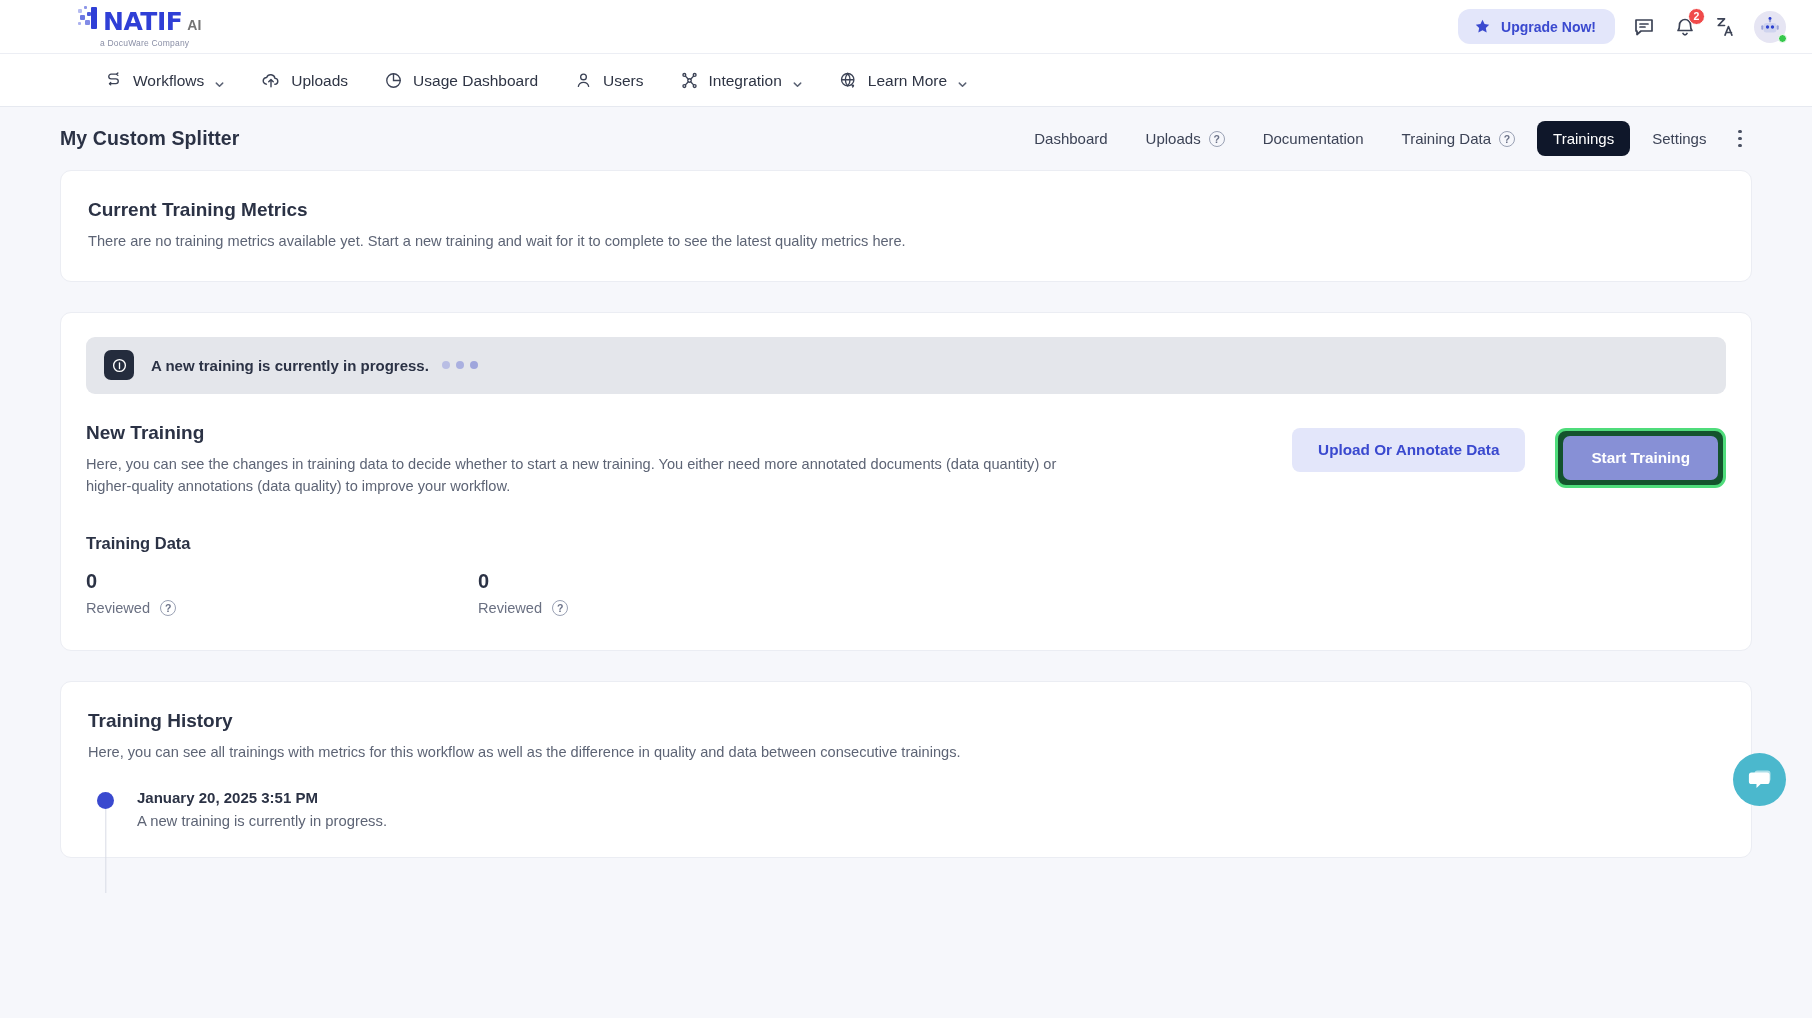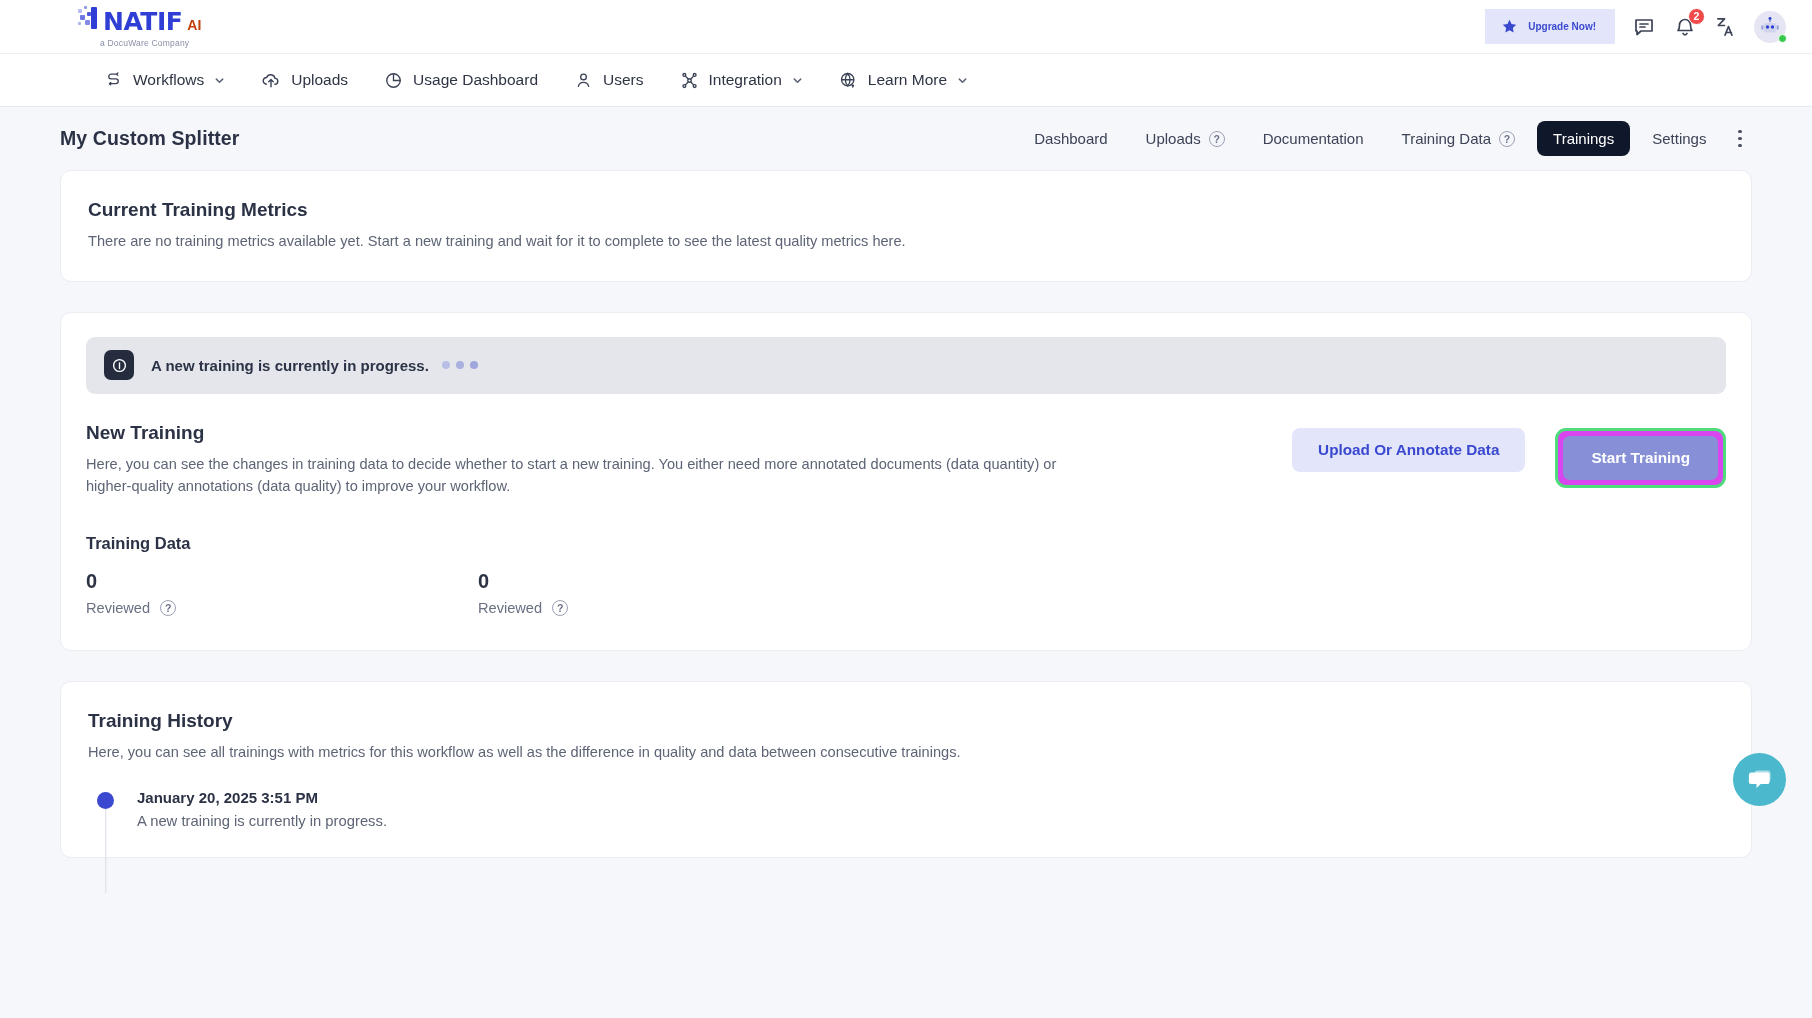--- a/index.html
+++ b/index.html
@@ -19,28 +19,28 @@
   .logo-wrap { margin-left: 78px; display: flex; flex-direction: column; justify-content: center; }
   .logo-main { display: flex; align-items: baseline; gap: 5px; }
   .logo-dots { position: relative; width: 20px; height: 24px; }
   .logo-dots i {
     position: absolute; background: #2f3fd6; border-radius: 1px; display: block;
   }
   .logo-text {
     font-size: 25px; font-weight: 800; color: #2f3fd6; letter-spacing: -0.5px;
     font-family: "DejaVu Sans", sans-serif;
   }
-  .logo-ai { font-size: 14px; font-weight: 700; color: #c2410c; }
+  .logo-ai { font-size: 14px; font-weight: 700; color: #737373; }
   .logo-sub { font-size: 8.5px; color: #8a8fa6; margin-top: 2px; margin-left: 22px; letter-spacing: .2px; }
 
   .top-right { position: absolute; right: 26px; display: flex; align-items: center; gap: 17px; }
   .upgrade-btn {
     display: flex; align-items: center; gap: 10px;
-    background: #e3e6fa; color: #3a49cf; border: none; border-radius: 0;
-    padding: 9px 19px 9px 16px; font-size: 10px; font-weight: 600; cursor: pointer;
+    background: #e3e6fa; color: #3a49cf; border: none; border-radius: 12px;
+    padding: 9px 19px 9px 16px; font-size: 14px; font-weight: 600; cursor: pointer;
     font-family: "Liberation Sans", sans-serif;
   }
   .icon-btn { background: none; border: none; cursor: pointer; position: relative; display: flex; align-items: center; justify-content: center; padding: 0; }
   .badge {
     position: absolute; top: -7px; right: -8px; background: #f04a4a; color: #fff;
     font-size: 10.5px; font-weight: 700; width: 17px; height: 17px; border-radius: 50%;
     display: flex; align-items: center; justify-content: center; border: 1.5px solid #fff;
   }
   .avatar {
     width: 32px; height: 32px; border-radius: 50%; background: #e6e5f3;
@@ -50,21 +50,21 @@
     position: absolute; right: -1px; bottom: 0px; width: 9px; height: 9px; border-radius: 50%;
     background: #36c84b; border: 1.5px solid #fff;
   }
 
   
   .navbar {
     height: 53px; background: #fff; display: flex; align-items: center;
     border-bottom: 1px solid #e6e9f0; padding-left: 90px; gap: 8px;
   }
   .nav-item {
-    display: flex; align-items: center; gap: 10px; padding: 8px 14px;
+    display: flex; align-items: flex-end; gap: 10px; padding: 8px 14px;
     font-size: 15.5px; color: #2e3444; cursor: pointer; border-radius: 6px;
     white-space: nowrap;
   }
   .chev { width: 11px; height: 11px; flex: none; }
 
   
   .content { padding: 0 60px; }
   .page-head { height: 63px; display: flex; align-items: center; }
   .page-title { font-size: 19.5px; font-weight: 700; color: #2b3245; letter-spacing: .1px; }
   .tabs { margin-left: auto; display: flex; align-items: center; gap: 6px; }
@@ -105,21 +105,21 @@
   .banner-right { margin-left: auto; font-size: 14.6px; color: #9297a6; }
 
   .row-between { display: flex; align-items: flex-start; }
   .actions { margin-left: auto; display: flex; align-items: flex-start; gap: 30px; padding-top: 6px; }
   .btn-secondary {
     background: #e3e6fa; color: #3a49cf; border: none; border-radius: 8px;
     padding: 13px 26px; font-size: 15.3px; font-weight: 600; cursor: pointer;
     font-family: "Liberation Sans", sans-serif; white-space: nowrap;
   }
   .highlight-ring {
-    border: 3px solid #4fdc7b; border-radius: 11px; padding: 5px; background: #d946ef;
+    border: 3px solid #4fdc7b; border-radius: 11px; padding: 5px; background: #14532d;
   }
   .btn-primary-disabled {
     background: #8790d6; color: #ffffff; border: none; border-radius: 7px;
     padding: 13px 28px; font-size: 15.3px; font-weight: 600; cursor: pointer;
     font-family: "Liberation Sans", sans-serif; white-space: nowrap;
   }
   .section-h { font-size: 16.5px; font-weight: 700; color: #2b3245; margin-top: 36px; margin-bottom: 17px; }
   .stats { display: flex; }
   .stat { width: 392px; }
   .stat-num { font-size: 20px; font-weight: 700; color: #2b3245; }

